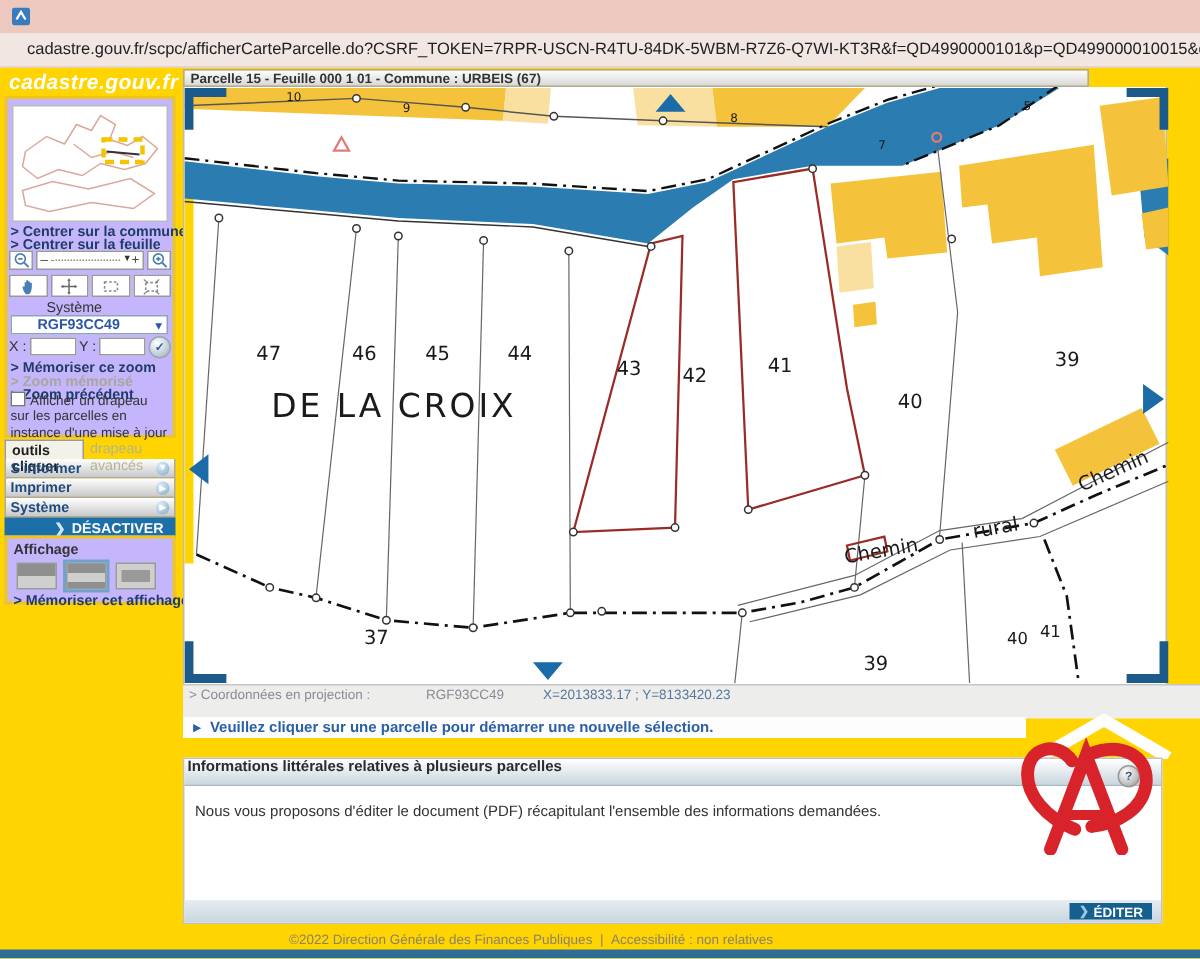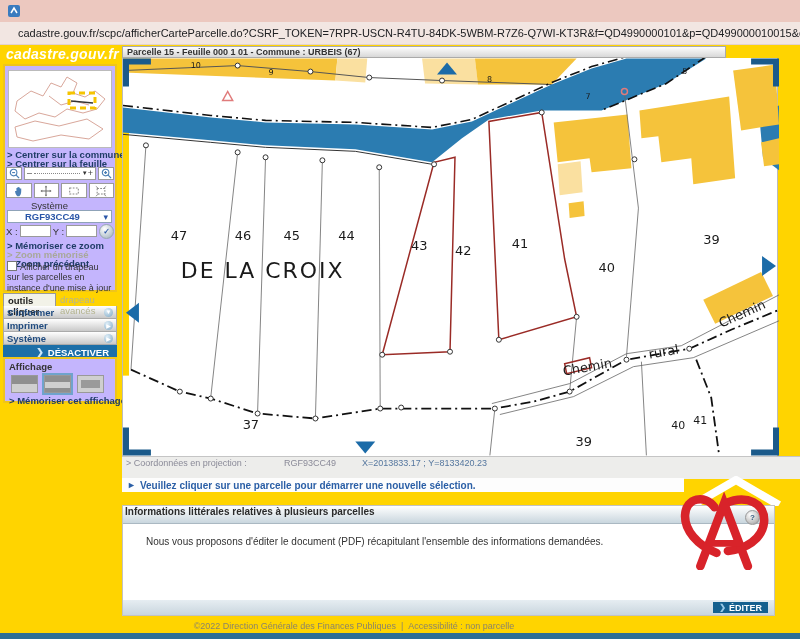--- a/index.html
+++ b/index.html
@@ -61,21 +61,21 @@
   .c1{width:158px;color:#8A8A98;padding-left:4px;}
   .c2{width:78px;color:#8A8A98;}
   .c3{color:#55779F;}
   #message{left:122px;top:478px;width:562px;height:14px;background:#fdfdfd;display:flex;align-items:center;gap:4px;padding-left:5px;box-sizing:border-box;}
   #message .arr{color:#2B5FA6;font-size:9px;}
   #message .mtxt{color:#2B5FA6;font-size:10px;font-weight:bold;text-align:center;}
   
   #panel{left:122px;top:505px;width:653px;height:111px;background:#fff;border:1px solid #c2c2c2;box-sizing:border-box;}
   #panel-head{height:17px;background:linear-gradient(#ffffff,#C9D6DE);border-bottom:1px solid #aab8c2;display:flex;padding-left:2px;}
   #panel-head .pt{font-size:10px;font-weight:bold;color:#2b2b2b;}
-  #panel-body{font-size:10px;color:#333;padding:12px 0 0 7px;margin-left:16px;}
+  #panel-body{font-size:10px;color:#333;padding:12px 0 0 7px;}
   #panel-foot{position:absolute;left:0;bottom:0;width:100%;height:15px;background:linear-gradient(#E6EDF2,#C9D6DE);}
   #editer{position:absolute;right:6px;bottom:2px;height:11px;background:#15608F;color:#fff;font-size:9px;font-weight:bold;
           display:flex;align-items:center;gap:3px;padding:0 6px;cursor:pointer;}
   #editer .chv{color:#9CCBE8;font-size:8px;}
   #helpball{position:absolute;right:14px;top:4px;width:13px;height:13px;border-radius:50%;
             background:radial-gradient(circle at 35% 30%,#fff,#bfbfbf 65%,#8a8a8a);border:1px solid #999;
             font-size:8px;color:#335a7d;font-weight:bold;display:flex;align-items:center;justify-content:center;cursor:pointer;}
   #footer{left:0;top:619px;width:708px;height:14px;display:flex;align-items:center;justify-content:center;gap:5px;font-size:9px;color:#8B8468;}
   #bottomstrip{left:0;top:633px;width:800px;height:6px;background:#2E6E94;}
   #roof{left:690px;top:476px;}
@@ -388,15 +388,15 @@
     <path d="M38 16 C 28 2, 8 6, 7 24 C 6 40, 20 56, 40 64"></path>
     <path d="M49 12 C 72 2, 92 12, 90 32 C 88 50, 70 60, 52 62"></path>
     <path d="M23 78 L48 12 L73 78"></path>
     <path d="M33 54 L63 54" stroke-width="7"></path>
   </g>
 </svg>
 
 <div class="abs" id="footer">
   <span>©2022 Direction Générale des Finances Publiques</span>
   <span>|</span>
-  <span>Accessibilité : non parcelle</span>
+  <span>Accessibilité : non relatives</span>
 </div>
 <div class="abs" id="bottomstrip"></div>
 
 </body></html>

